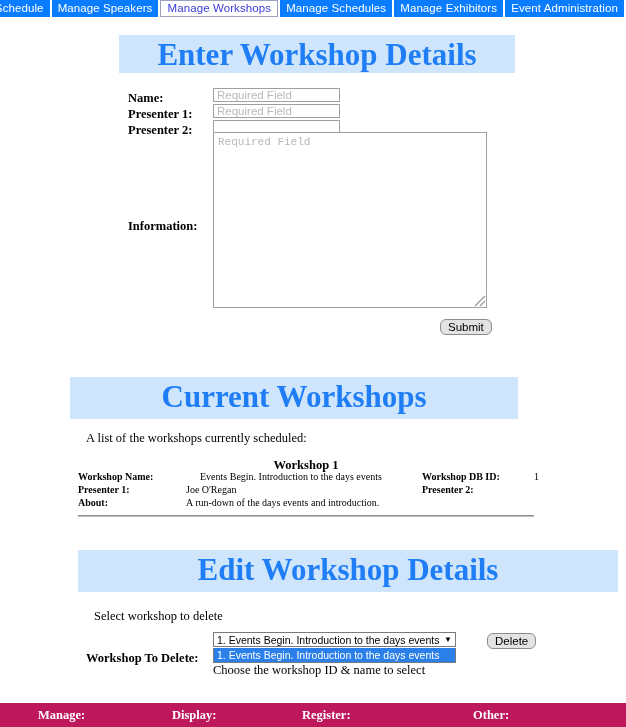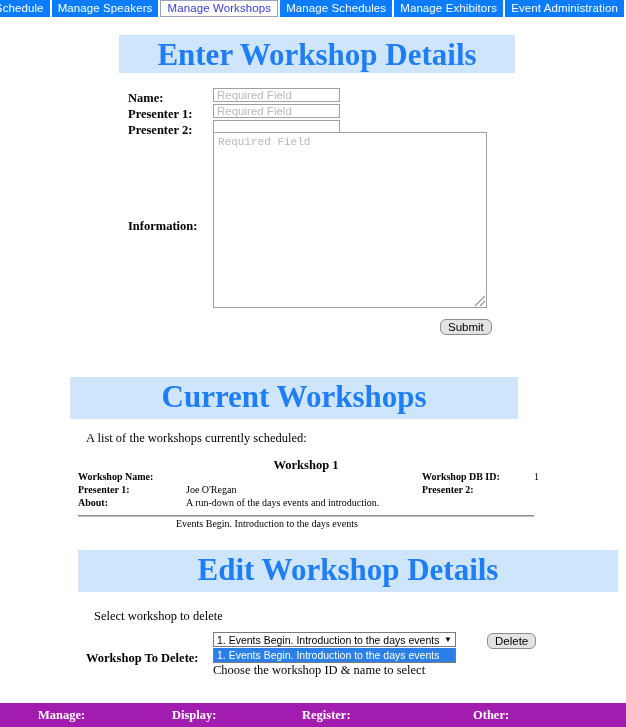--- a/index.html
+++ b/index.html
@@ -135,21 +135,21 @@
   #ws-title {
     position: absolute; left: 78px; top: 33px;
     width: 456px;
     text-align: center;
     font-weight: bold;
     font-size: 12.5px;
   }
   .ws-line { position: absolute; font-size: 10px; }
   .ws-key { font-weight: bold; }
   #k-name  { left: 78px;  top: 46px; }
-  #v-name  { left: 176px; top: 46px; margin-top: 47px; }
+  #v-name  { left: 200px; top: 46px; }
   #k-dbid  { left: 422px; top: 46px; }
   #v-dbid  { left: 534px; top: 46px; }
   #k-pres1 { left: 78px;  top: 59px; }
   #v-pres1 { left: 186px; top: 59px; }
   #k-pres2 { left: 422px; top: 59px; }
   #k-about { left: 78px;  top: 72px; }
   #v-about { left: 186px; top: 72px; }
   #ws-hr {
     position: absolute; left: 78px; top: 90px;
     width: 456px; height: 1px;
@@ -207,21 +207,21 @@
     cursor: pointer;
   }
   #del-hint { position: absolute; left: 213px; top: 58px; font-size: 12.5px; }
   #delete-btn { position: absolute; left: 487px; top: 28px; }
 
   
   #footer {
     position: absolute;
     left: 0; top: 703px;
     width: 626px; height: 24px;
-    background: #a21caf;
+    background: #be185d;
   }
   .foot-col {
     position: absolute;
     top: 5px;
     color: #ffffff;
     font-family: "Liberation Serif", serif;
     font-weight: bold;
     font-size: 12.5px;
   }
 </style>

